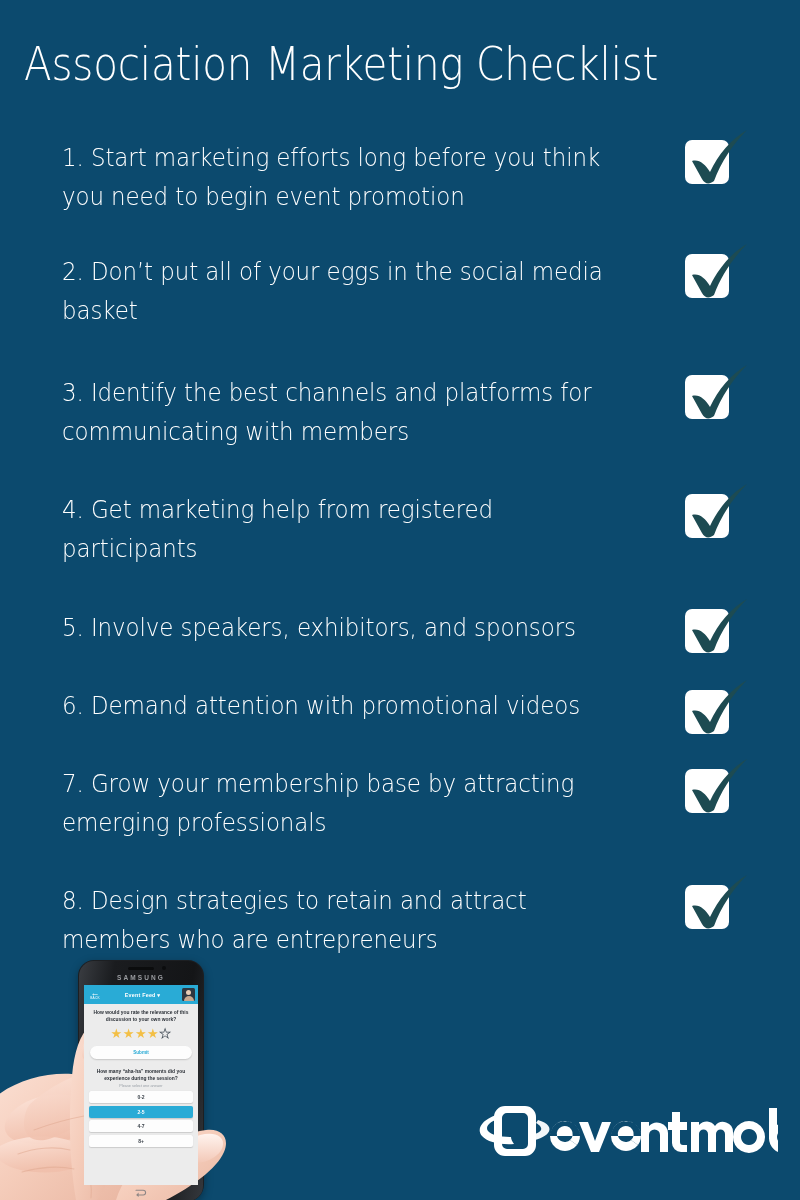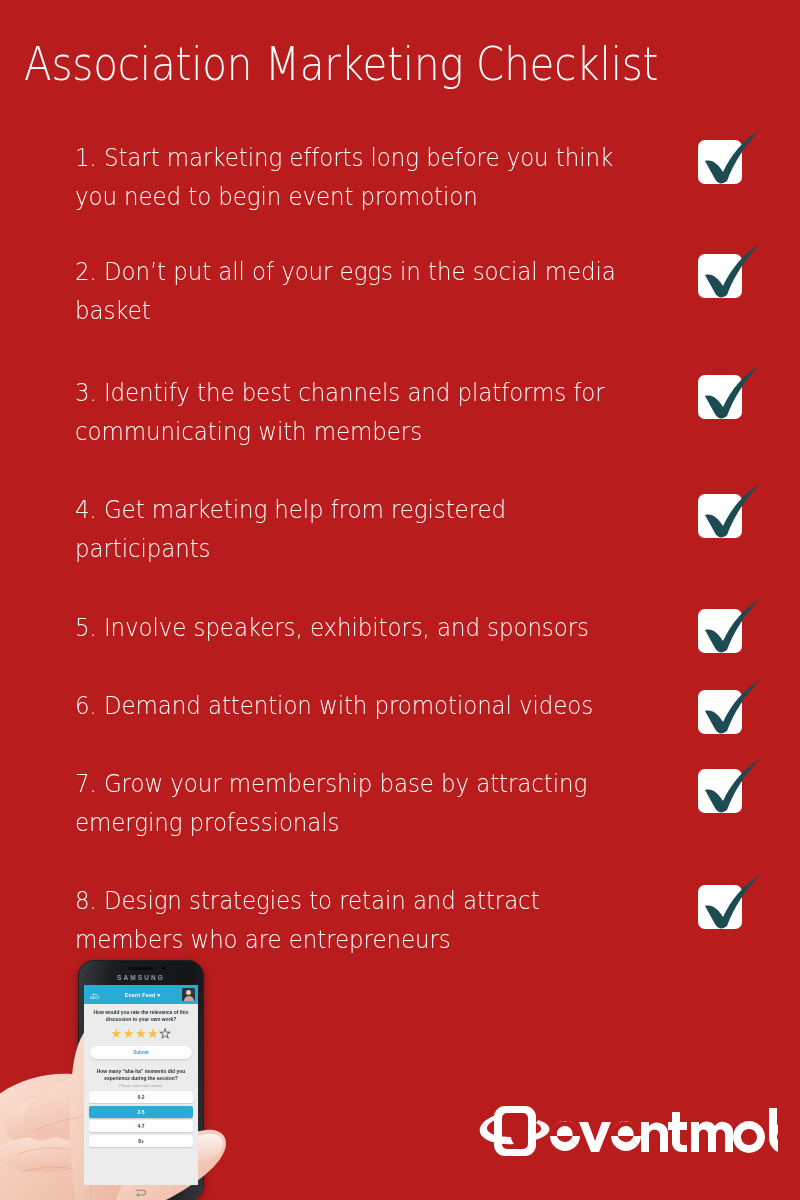--- a/index.html
+++ b/index.html
@@ -7,21 +7,21 @@
   html, body {
     width:800px; height:1200px;
     overflow:hidden;
     background:#33a099;
     font-family:"Liberation Sans", sans-serif;
   }
 
   #poster {
     position:relative;
     width:800px; height:1200px;
-    background:#b91c1c;
+    background:#0c4a6e;
     overflow:hidden;
   }
 
   
   #title {
     position:absolute;
     left:24px; top:34px;
     width:760px;
     color:#ffffff;
     font-family:"DejaVu Sans", sans-serif;
@@ -30,21 +30,21 @@
     letter-spacing:-0.2px;
     line-height:60px;
     white-space:nowrap;
     transform:scaleX(0.86);
     transform-origin:left center;
   }
 
   
   #checklist {
     position:absolute;
-    left:13px; top:0;
+    left:0; top:0;
     width:704px; height:980px;
   }
 
   .item {
     position:absolute;
     left:62px;
     width:680px;
   }
 
   .item-text {

